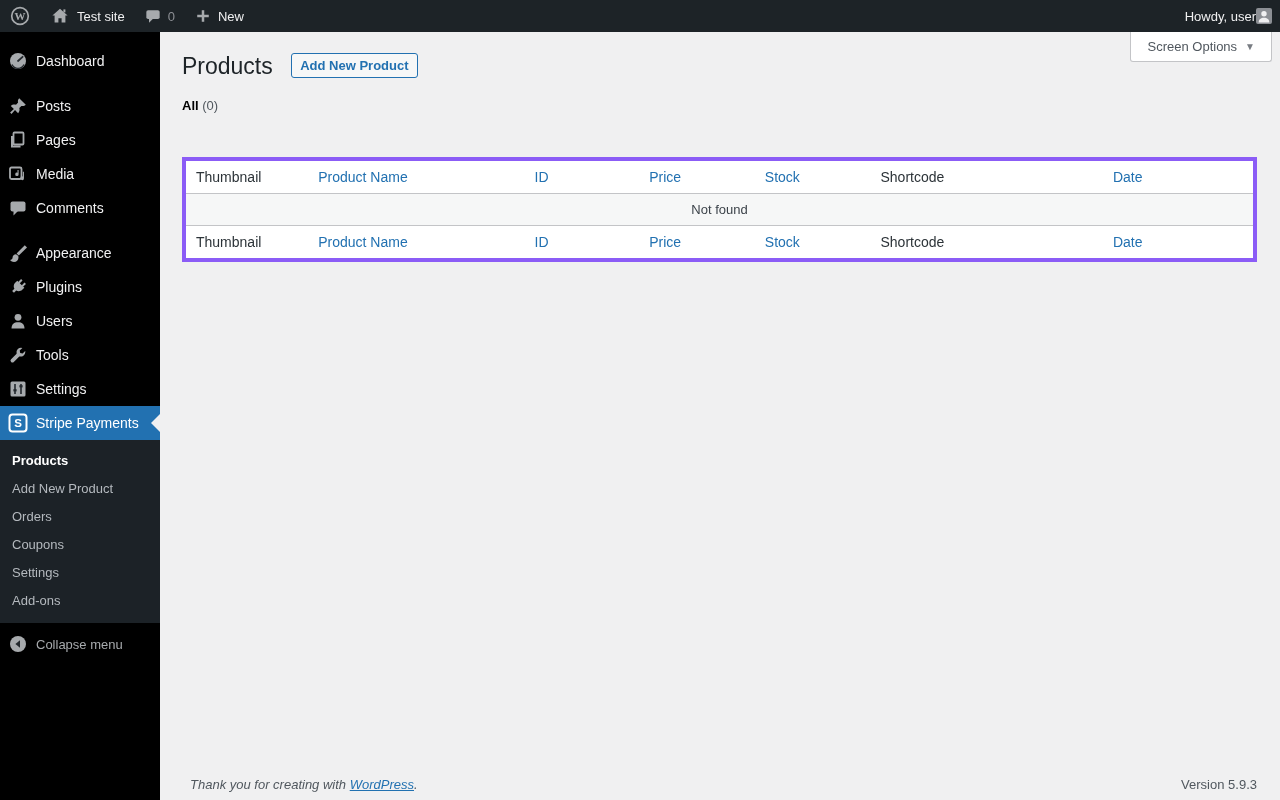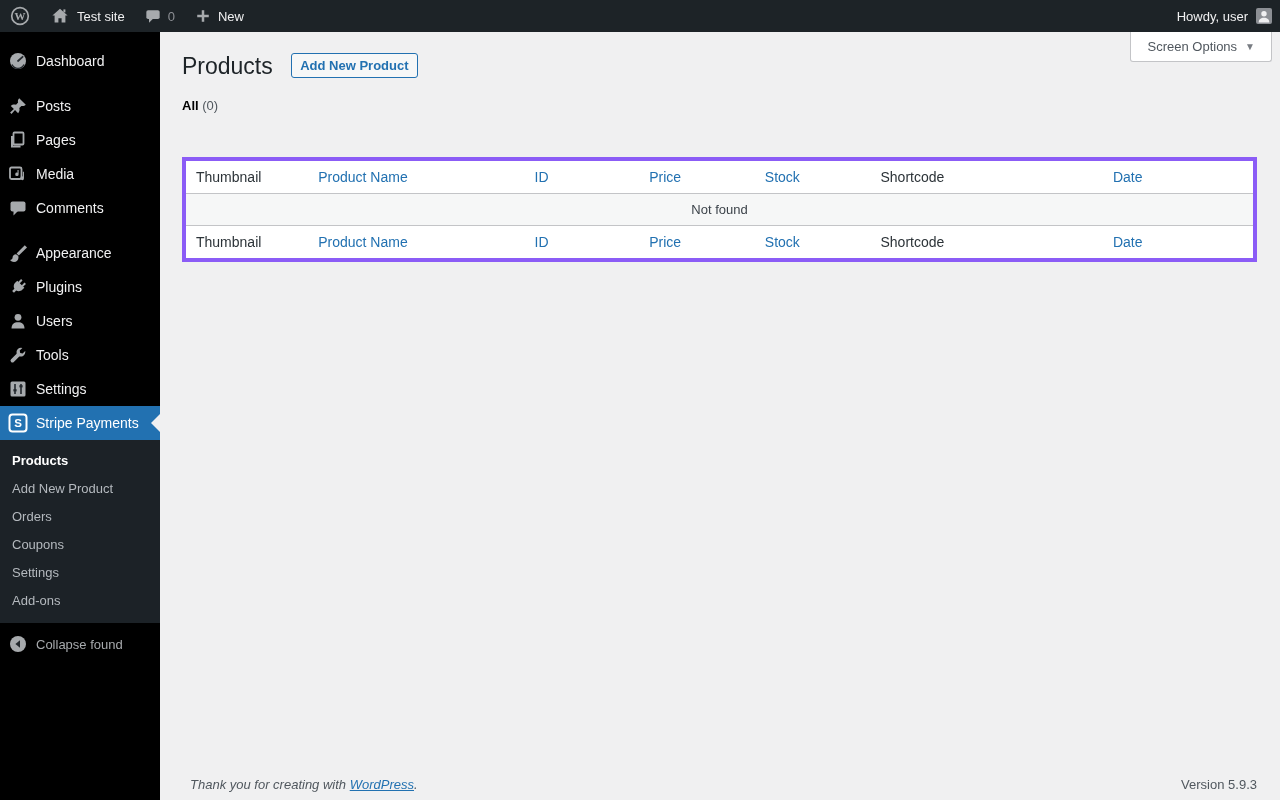--- a/index.html
+++ b/index.html
@@ -12,21 +12,21 @@
 
   
   #adminbar {
     position: fixed; top: 0; left: 0; right: 0; height: 32px;
     background: #1d2327; color: #f0f0f1; z-index: 50;
     display: flex; align-items: center; font-size: 13px;
   }
   .ab-item { display: flex; align-items: center; gap: 7px; padding: 0 10px; height: 32px; }
   .ab-item .ab-label { color: #f0f0f1; }
   .ab-count { color: #8c8f94; }
-  .ab-right { margin-left: auto; display: flex; align-items: center; gap: 8px; padding-right: 8px; }
+  .ab-right { margin-left: auto; display: flex; align-items: center; padding-right: 8px; }
   .icon20 { width: 20px; height: 20px; display: block; }
   .icon16 { width: 16px; height: 16px; display: block; }
 
   
   #sidebar {
     position: fixed; top: 32px; left: 0; bottom: 0; width: 160px;
     background: #000000; font-size: 14px; color: #f0f0f1; z-index: 40;
   }
   #sidebar ul { list-style: none; margin: 0; padding: 0; }
   .menu-top { padding-top: 12px !important; }
@@ -240,21 +240,21 @@
     <li>Orders</li>
     <li>Coupons</li>
     <li>Settings</li>
     <li>Add-ons</li>
   </ul>
   <div class="collapse-row">
     <svg class="icon20" viewBox="0 0 20 20">
       <circle cx="10" cy="10" r="8" fill="#a7aaad"></circle>
       <path d="M12 6.2 L7.4 10 L12 13.8 Z" fill="#23282d"></path>
     </svg>
-    <span>Collapse found</span>
+    <span>Collapse menu</span>
   </div>
 </nav>
 
 <main id="content">
   <div id="screen-options">
     <span>Screen Options</span>
     <span class="caret">▼</span>
   </div>
 
   <div class="title-row">

